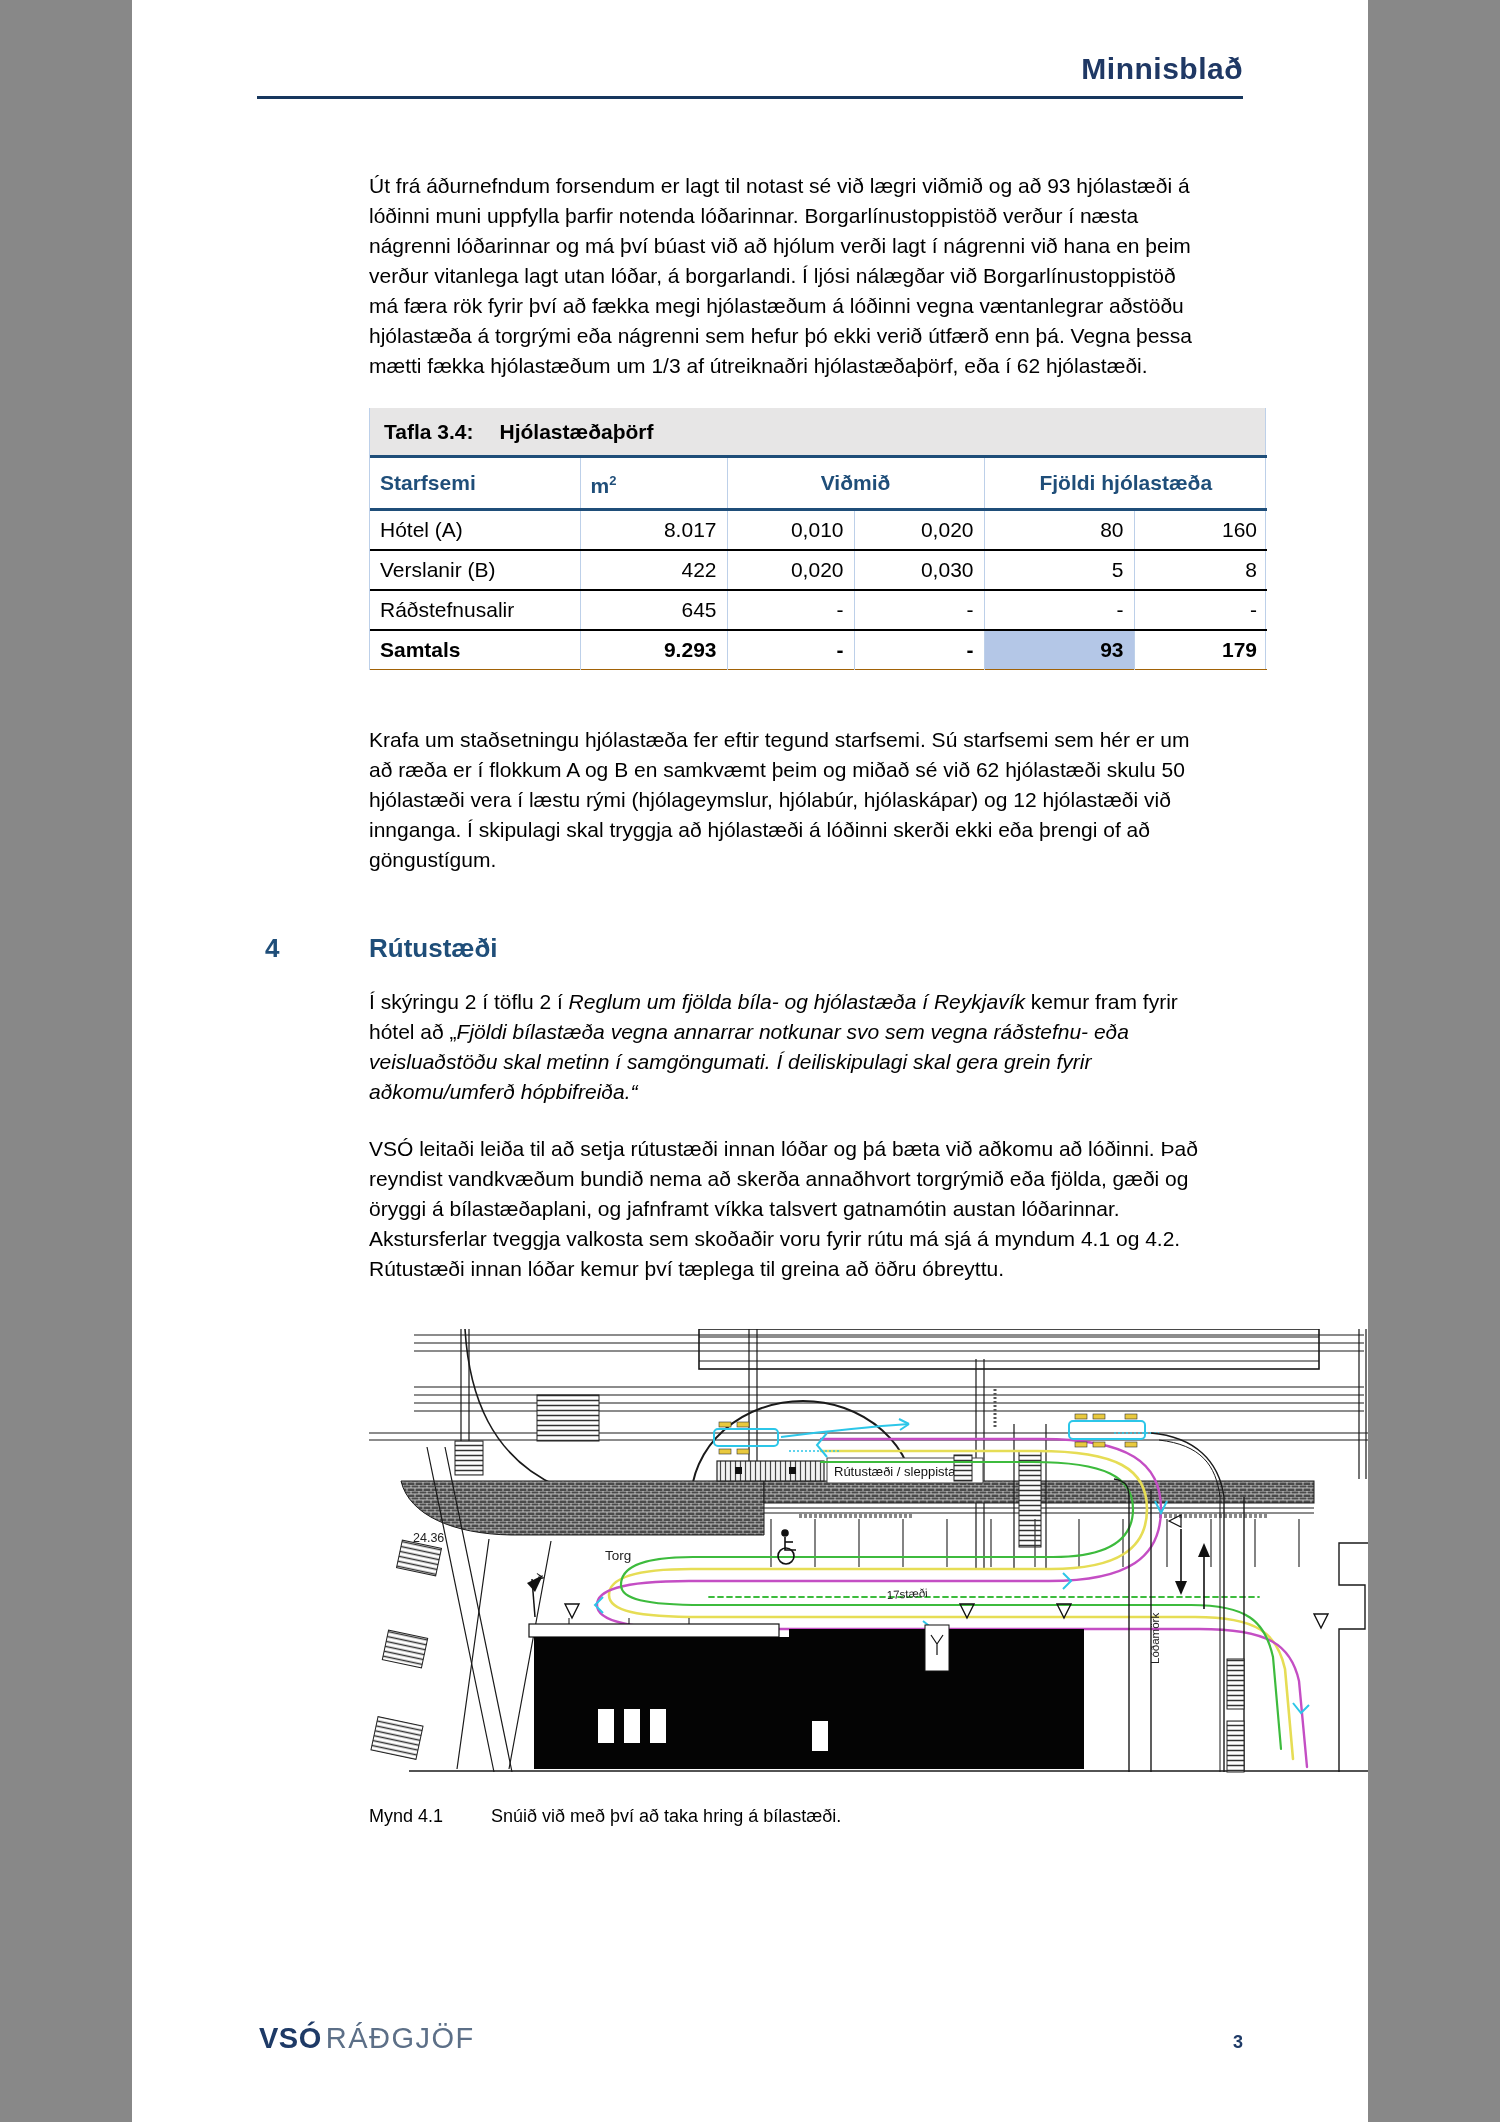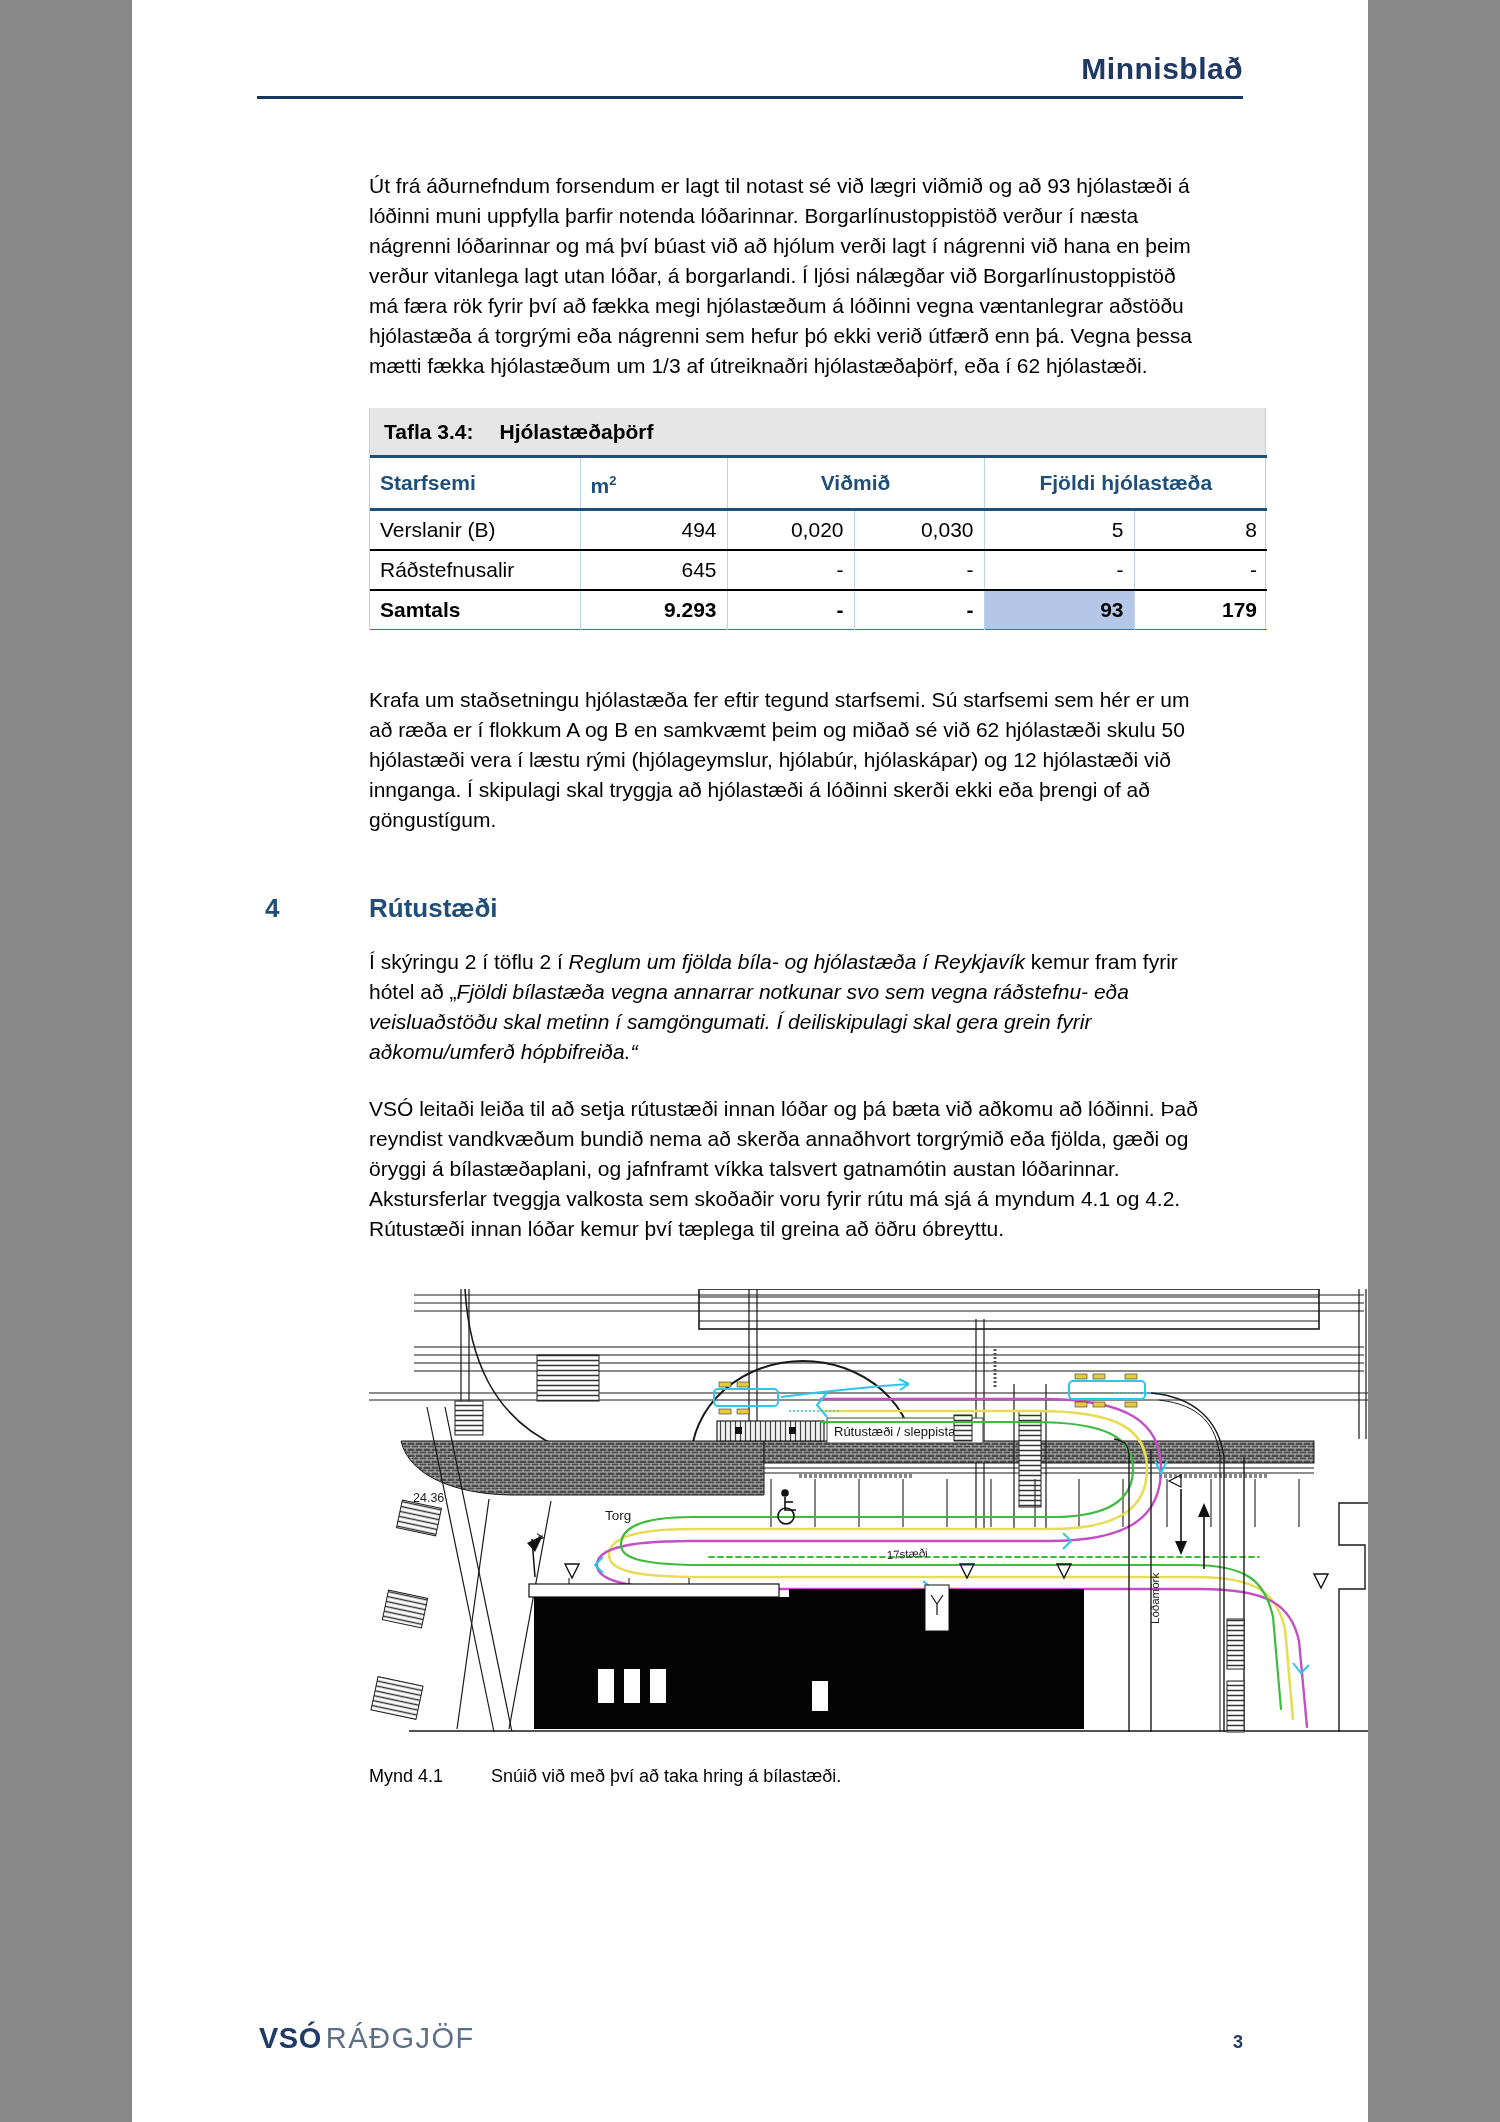--- a/index.html
+++ b/index.html
@@ -84,22 +84,30 @@
         <thead>
           <tr>
             <th class="h-left">Starfsemi</th>
             <th class="h-left"><span>m</span><sup>2</sup></th>
             <th class="h-center" colspan="2">Viðmið</th>
             <th class="h-center" colspan="2">Fjöldi hjólastæða</th>
           </tr>
         </thead>
         <tbody>
             <tr>
+              <td class="col-label">Hótel (A)</td>
+              <td>8.017</td>
+              <td>0,010</td>
+              <td>0,020</td>
+              <td>80</td>
+              <td>160</td>
+            </tr>
+            <tr>
               <td class="col-label">Verslanir (B)</td>
-              <td>494</td>
+              <td>422</td>
               <td>0,020</td>
               <td>0,030</td>
               <td>5</td>
               <td>8</td>
             </tr>
             <tr>
               <td class="col-label">Ráðstefnusalir</td>
               <td>645</td>
               <td>-</td>
               <td>-</td>

